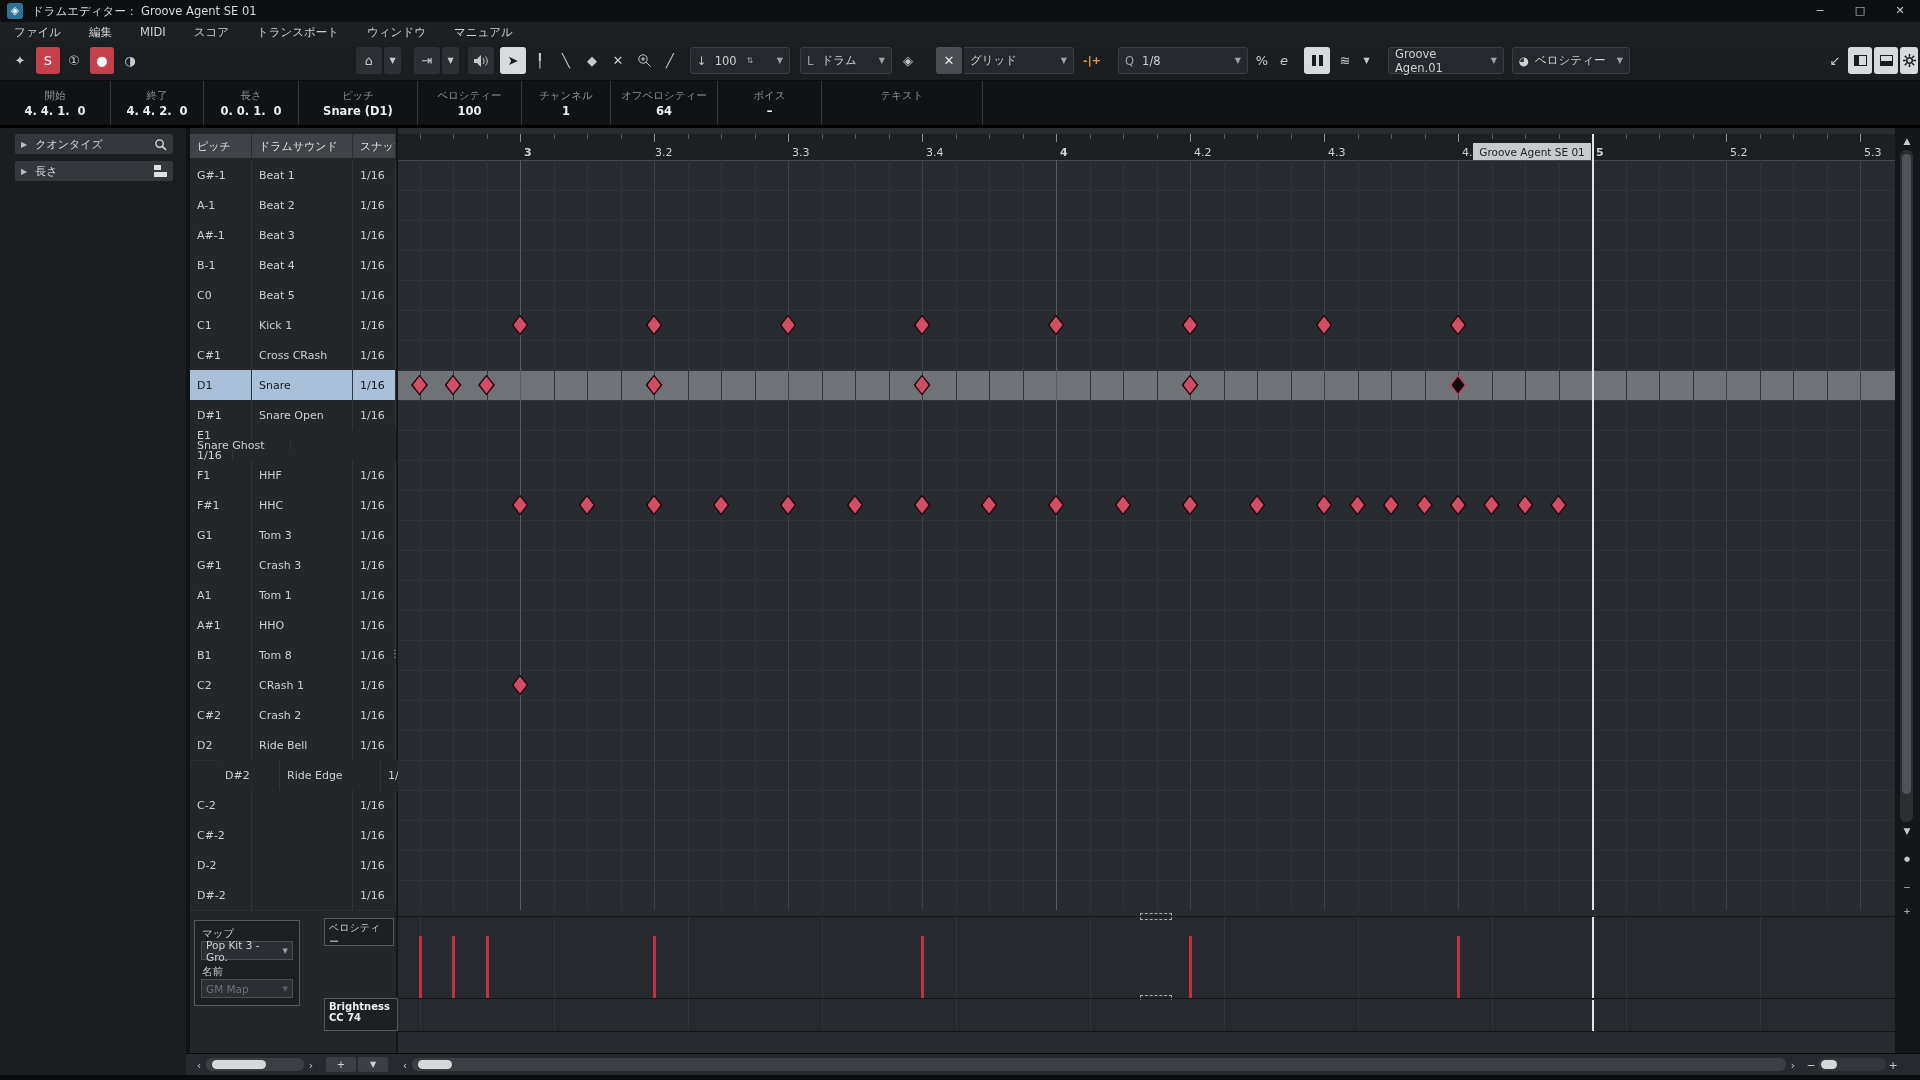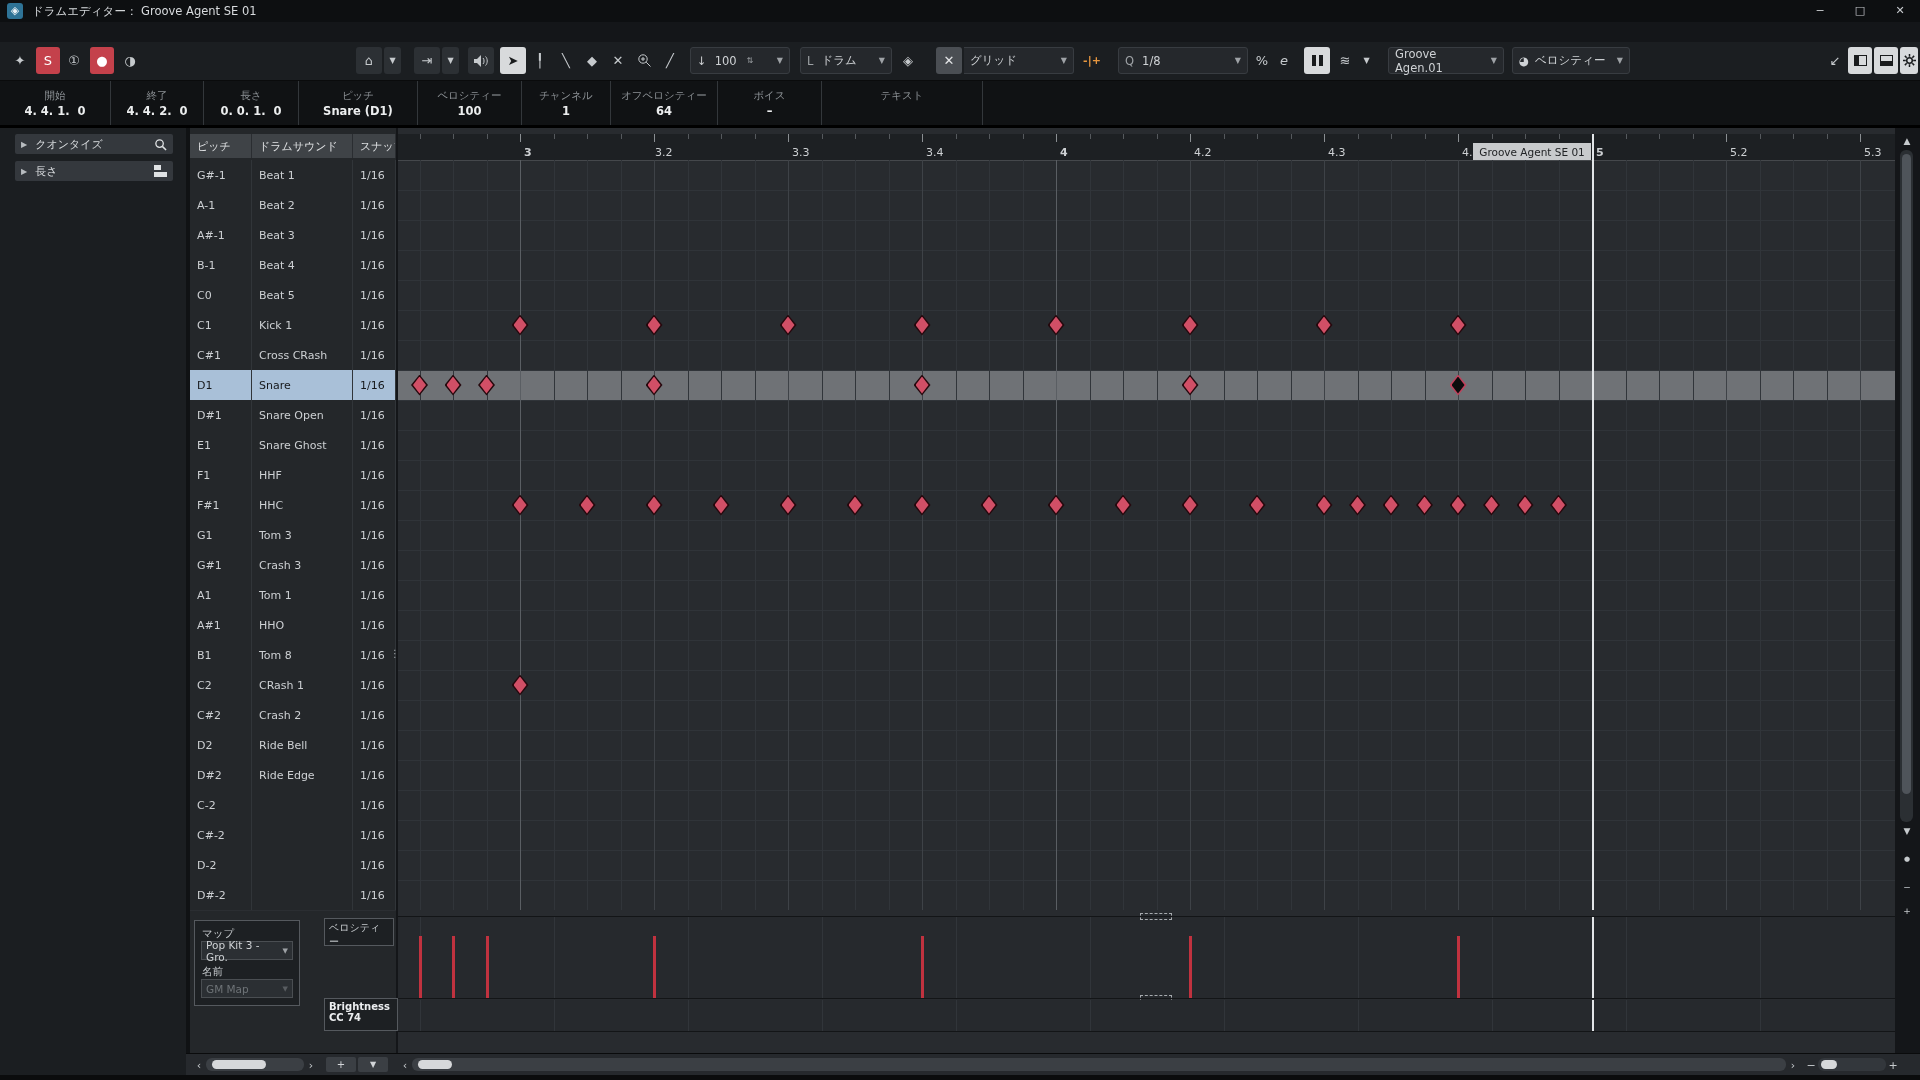--- a/index.html
+++ b/index.html
@@ -97,20 +97,29 @@
 <div id="app">
 
   <div id="titlebar">
     <div id="appicon">◈</div>
     <div id="titletext">ドラムエディター： Groove Agent SE 01</div>
     <div class="winbtn" style="right:80px;">─</div>
     <div class="winbtn" style="right:40px;">□</div>
     <div class="winbtn" style="right:0;">✕</div>
   </div>
 
+  <div id="menubar">
+      <div class="menuitem">ファイル</div>
+      <div class="menuitem">編集</div>
+      <div class="menuitem">MIDI</div>
+      <div class="menuitem">スコア</div>
+      <div class="menuitem">トランスポート</div>
+      <div class="menuitem">ウィンドウ</div>
+      <div class="menuitem">マニュアル</div>
+    </div>
 
   <div id="toolbar">
     <div class="btn flat" style="left:8px;width:24px;">✦</div>
     <div class="btn red" style="left:36px;width:24px;">S</div>
     <div class="btn flat" style="left:62px;width:24px;">①</div>
     <div class="btn red" style="left:90px;width:24px;">●</div>
     <div class="btn flat" style="left:118px;width:24px;">◑</div>
 
     <div class="btn" style="left:356px;width:26px;">⌂</div>
     <div class="btn" style="left:384px;width:17px;font-size:8px;">▼</div>
@@ -305,21 +314,21 @@
         <div class="dl-row sel" style="top: 242px;">
           <div class="dl-c" style="width: 62px;">D1</div>
           <div class="dl-c" style="width: 101px;">Snare</div>
           <div class="dl-c" style="width: 43px;">1/16</div>
         </div>
         <div class="dl-row" style="top: 272px;">
           <div class="dl-c" style="width: 62px;">D#1</div>
           <div class="dl-c" style="width: 101px;">Snare Open</div>
           <div class="dl-c" style="width: 43px;">1/16</div>
         </div>
-        <div class="dl-row" style="top: 302px;">
+        <div class="dl-row" style="top: 302px; flex-direction: column;">
           <div class="dl-c" style="width: 62px;">E1</div>
           <div class="dl-c" style="width: 101px;">Snare Ghost</div>
           <div class="dl-c" style="width: 43px;">1/16</div>
         </div>
         <div class="dl-row" style="top: 332px;">
           <div class="dl-c" style="width: 62px;">F1</div>
           <div class="dl-c" style="width: 101px;">HHF</div>
           <div class="dl-c" style="width: 43px;">1/16</div>
         </div>
         <div class="dl-row" style="top: 362px;">
@@ -360,21 +369,21 @@
         <div class="dl-row" style="top: 572px;">
           <div class="dl-c" style="width: 62px;">C#2</div>
           <div class="dl-c" style="width: 101px;">Crash 2</div>
           <div class="dl-c" style="width: 43px;">1/16</div>
         </div>
         <div class="dl-row" style="top: 602px;">
           <div class="dl-c" style="width: 62px;">D2</div>
           <div class="dl-c" style="width: 101px;">Ride Bell</div>
           <div class="dl-c" style="width: 43px;">1/16</div>
         </div>
-        <div class="dl-row" style="top: 632px;">
+        <div class="dl-row" style="top: 632px; margin-left: 28px;">
           <div class="dl-c" style="width: 62px;">D#2</div>
           <div class="dl-c" style="width: 101px;">Ride Edge</div>
           <div class="dl-c" style="width: 43px;">1/16</div>
         </div>
         <div class="dl-row" style="top: 662px;">
           <div class="dl-c" style="width: 62px;">C-2</div>
           <div class="dl-c" style="width: 101px;"></div>
           <div class="dl-c" style="width: 43px;">1/16</div>
         </div>
         <div class="dl-row" style="top: 692px;">

